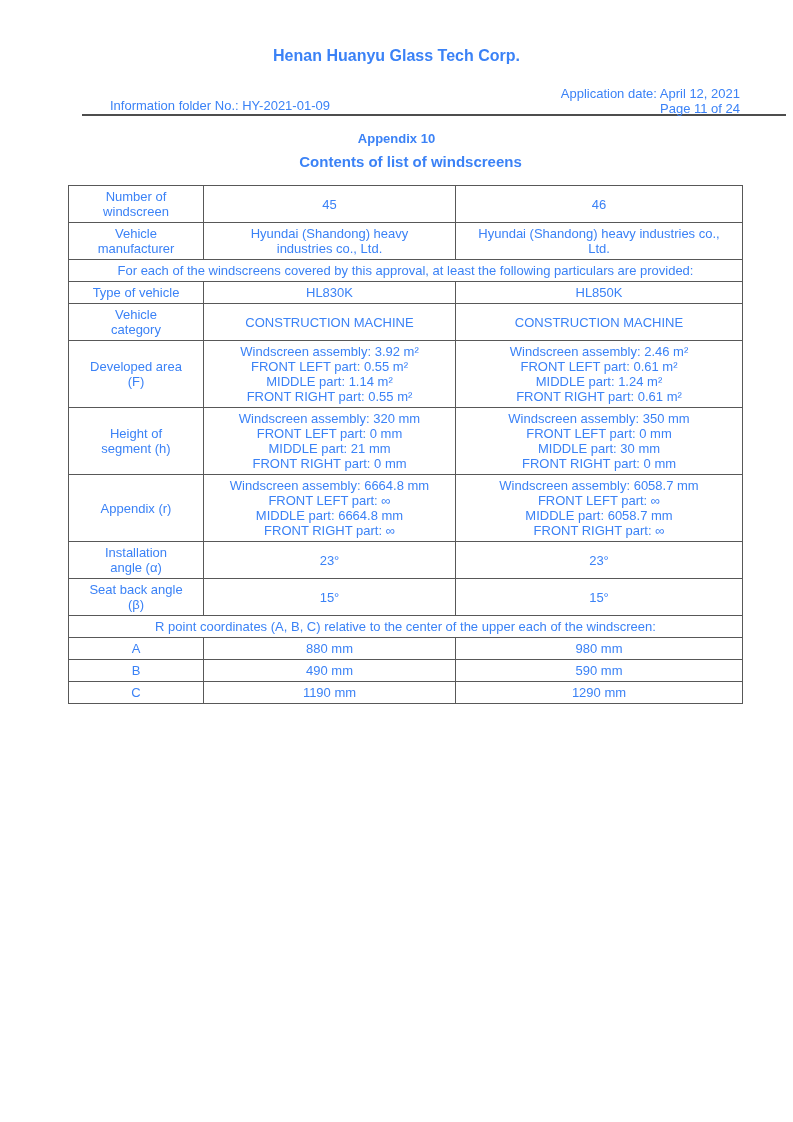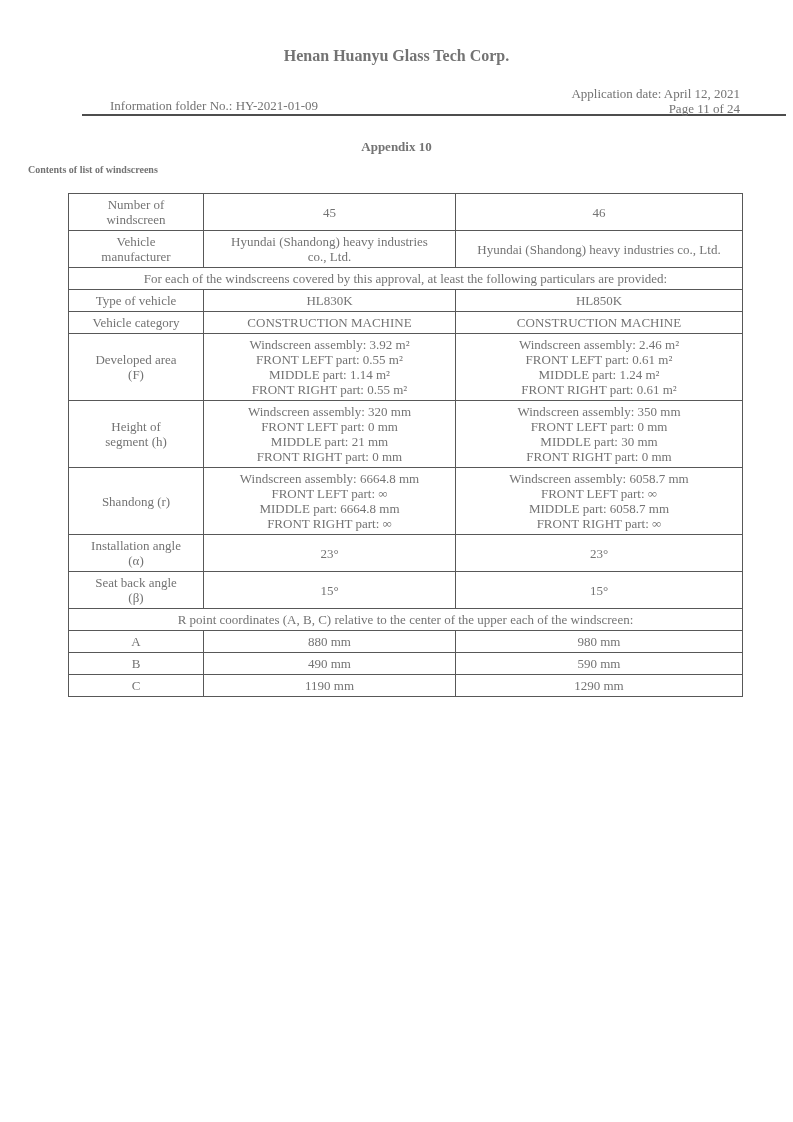--- a/index.html
+++ b/index.html
@@ -6,22 +6,22 @@
     margin: 0;
     padding: 0;
     background: #e8e8e8;
   }
   .doc {
     position: relative;
     width: 793px;
     height: 1122px;
     margin: 0 auto;
     background: #ffffff;
-    font-family: Liberation Serif, serif;
-    color: #737373;
+    font-family: Liberation Sans, sans-serif;
+    color: #3b82f6;
     overflow: hidden;
     box-sizing: border-box;
   }
   .company-title {
     padding-top: 46px;
     text-align: center;
     font-weight: bold;
     font-size: 16px;
     line-height: 19px;
   }
@@ -43,31 +43,31 @@
     top: 4px;
     text-align: right;
   }
   .header-rule {
     margin: 2px 7px 0 82px;
     border: 0;
     border-top: 2px solid #4d4d4d;
     height: 0;
   }
   .appendix-heading {
-    margin-top: 23px;
+    margin-top: 15px;
     text-align: center;
     font-weight: bold;
     font-size: 13px;
     line-height: 15px;
   }
   .subtitle-heading {
     margin-top: 8px;
-    text-align: left;
+    text-align: center;
     font-weight: bold;
-    font-size: 10px;
+    font-size: 15px;
     line-height: 15px;
     margin-left: 28px;
   }
   table.windscreens {
     margin: 16px 0 0 68px;
     width: 674px;
     border-collapse: collapse;
     table-layout: fixed;
     font-size: 13px;
   }
@@ -154,21 +154,21 @@
         <td>Windscreen assembly: 320 mm
 FRONT LEFT part: 0 mm
 MIDDLE part: 21 mm
 FRONT RIGHT part: 0 mm</td>
         <td>Windscreen assembly: 350 mm
 FRONT LEFT part: 0 mm
 MIDDLE part: 30 mm
 FRONT RIGHT part: 0 mm</td>
       </tr>
       <tr>
-        <td>Shandong (r)</td>
+        <td>Appendix (r)</td>
         <td>Windscreen assembly: 6664.8 mm
 FRONT LEFT part: ∞
 MIDDLE part: 6664.8 mm
 FRONT RIGHT part: ∞</td>
         <td>Windscreen assembly: 6058.7 mm
 FRONT LEFT part: ∞
 MIDDLE part: 6058.7 mm
 FRONT RIGHT part: ∞</td>
       </tr>
       <tr>

